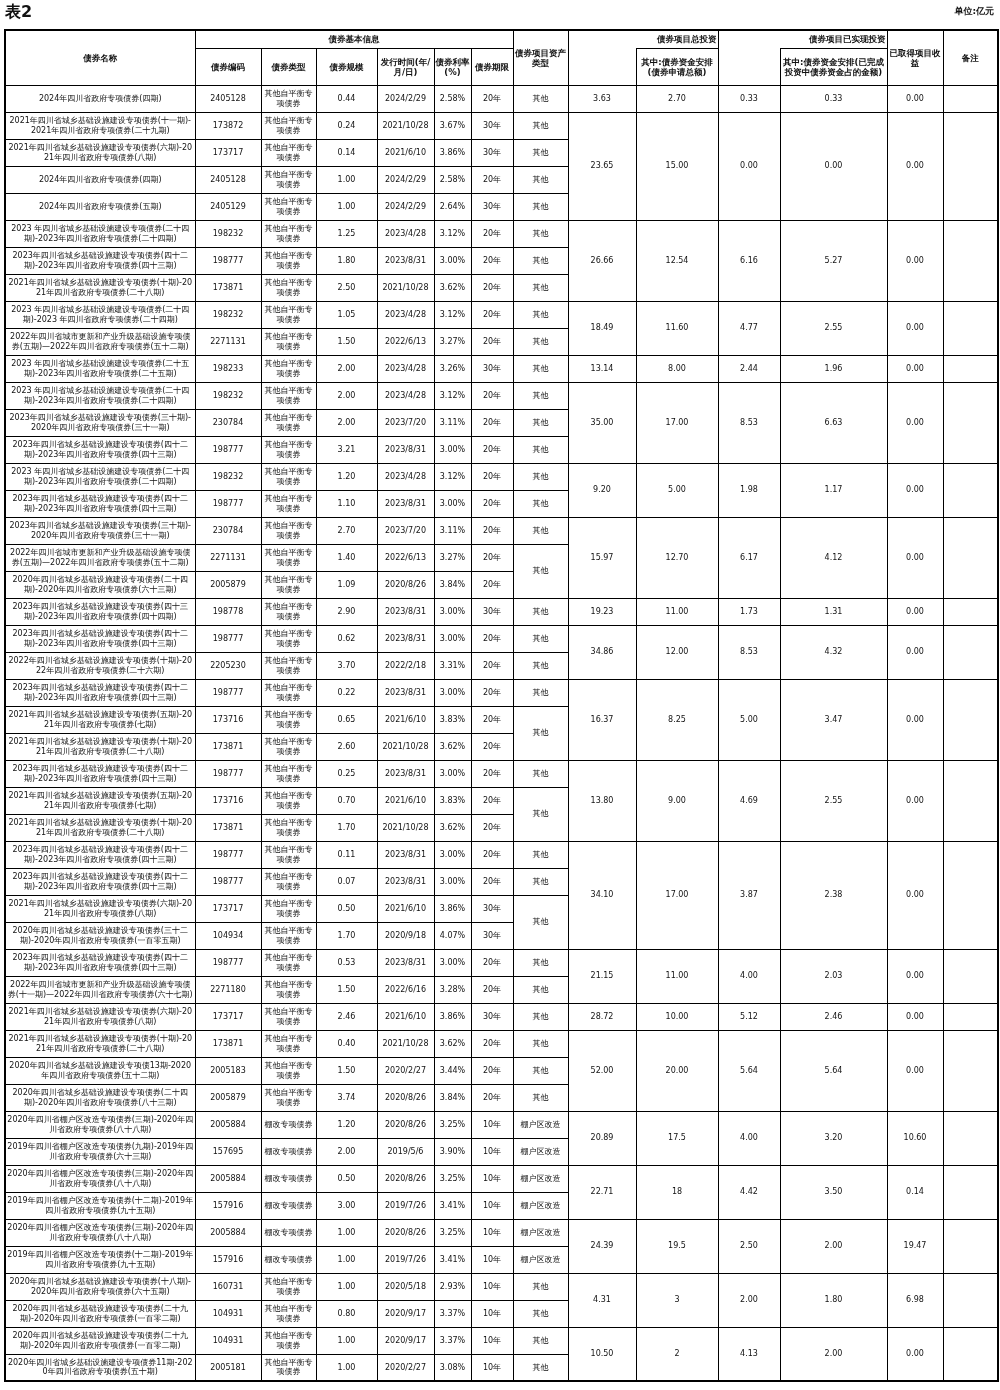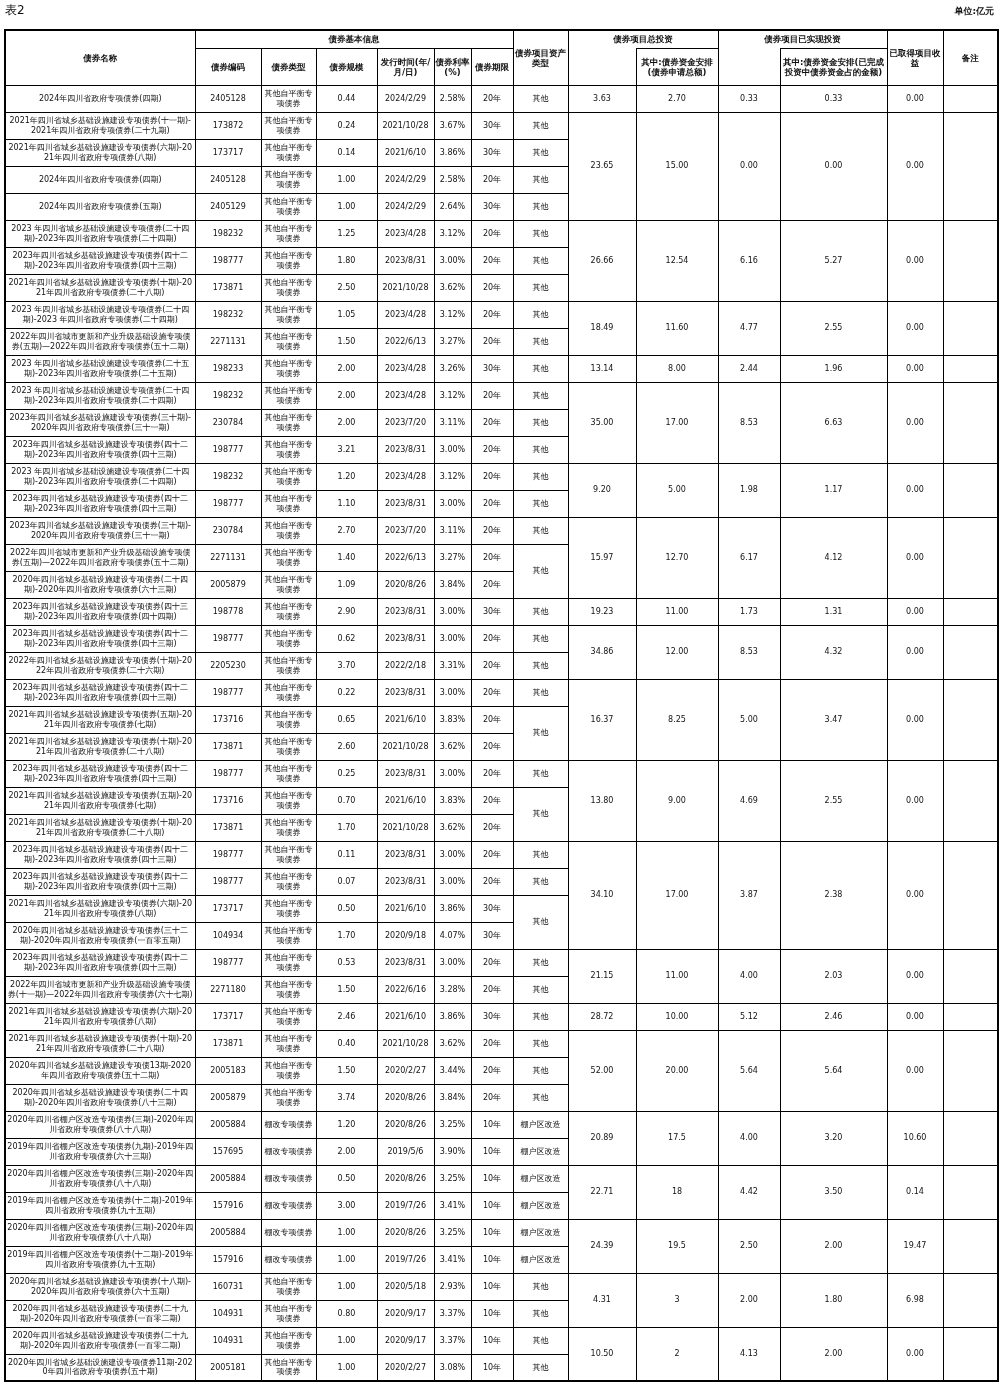--- a/index.html
+++ b/index.html
@@ -5,21 +5,21 @@
   html,body { margin:0; padding:0; background:#ffffff; }
   body {
     width:1000px; height:1390px;
     font-family:"DejaVu Sans", sans-serif;
     color:#111;
     -webkit-font-smoothing:antialiased;
   }
   .page { position:relative; padding:2px 0 0 0; }
   .doc-tag {
     position:absolute; top:2px; left:5px;
-    font-size:12px; font-weight:normal;
+    font-size:16px; font-weight:bold;
   }
   .doc-title {
     text-align:center; font-size:14px; font-weight:bold;
     padding-top:8px; letter-spacing:1px;
   }
   .unit-label {
     text-align:right; font-size:9px; font-weight:bold;
     padding-right:6px; margin-top:3px; margin-bottom:11px;
   }
   table.bond-table {
@@ -33,21 +33,21 @@
     padding:0 1px;
     overflow:hidden;
     word-break:break-all;
   }
   .bond-table th { font-size:8.5px; font-weight:bold; line-height:10px; }
   .bond-table td { font-size:8px; line-height:9.5px; }
   thead tr.h1 { height:18px; }
   thead tr.h2 { height:37px; }
   tbody tr { height:27px; }
   td .clip { max-height:26px; overflow:hidden; }
-  th.no-bottom { border-bottom:none; }
+  th.no-bottom { border-bottom:none;text-align:right; }
   th.no-top { border-top:none; }
 </style>
 </head>
 <body>
 
 <div class="page">
   <div class="doc-tag">表2</div>
   <div class="unit-label">单位:亿元</div>
 
   <table class="bond-table">

